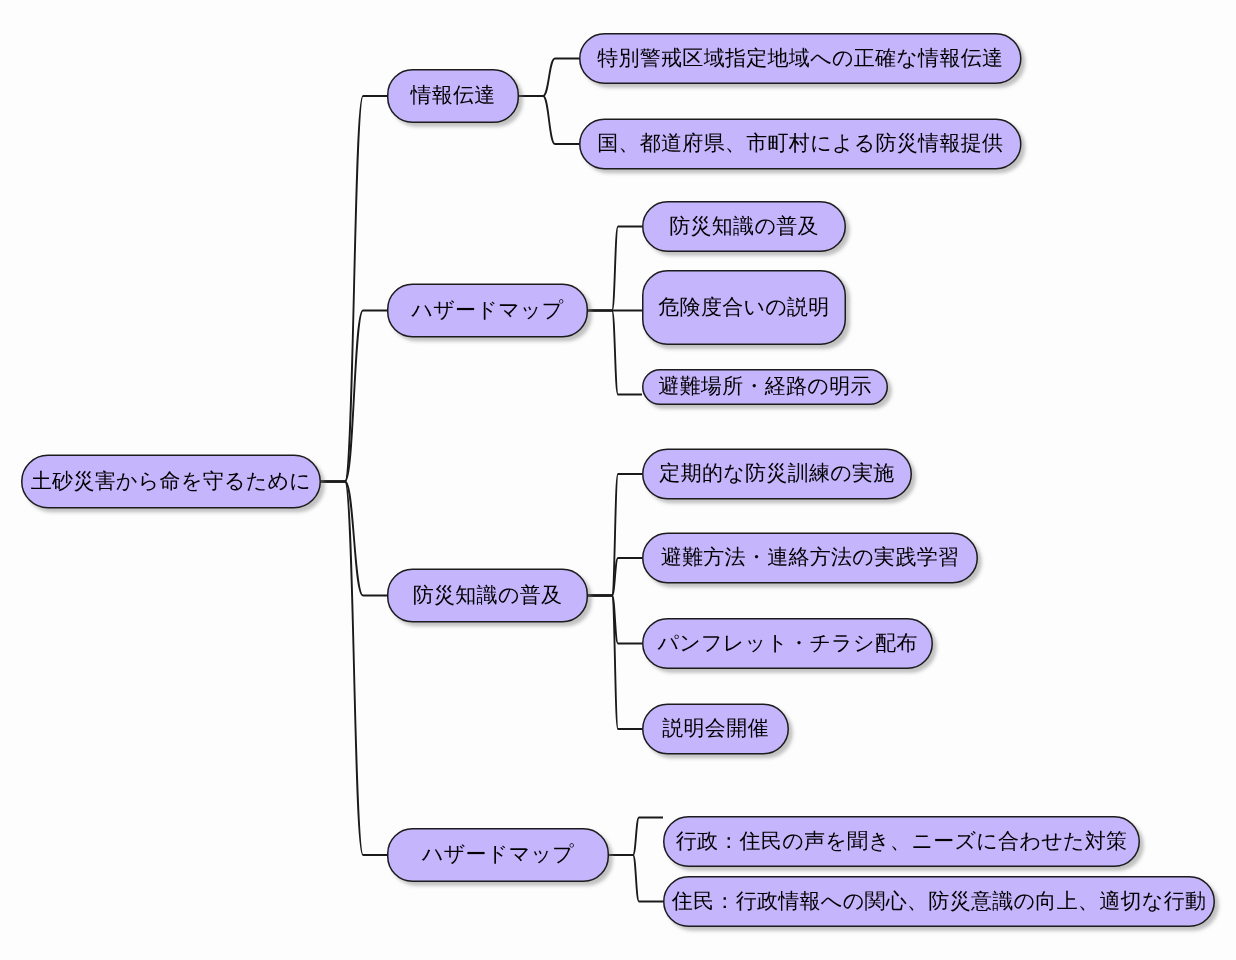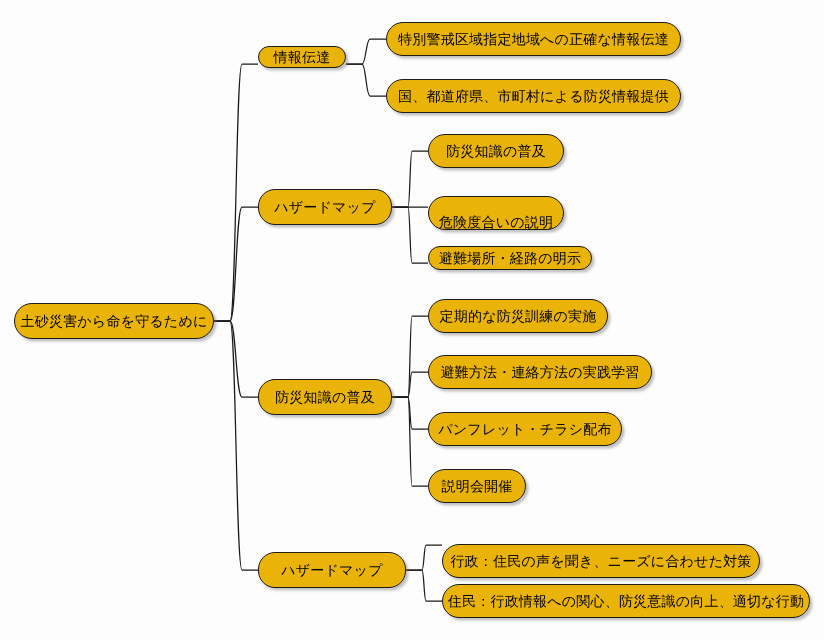--- a/index.html
+++ b/index.html
@@ -27,21 +27,21 @@
     fill: none;
     stroke: #1a1a1a;
     stroke-width: 1.25;
   }
   .node {
     position: absolute;
     box-sizing: border-box;
     display: flex;
     align-items: center;
     justify-content: center;
-    background: #eab308;
+    background: #c4b5fd;
     border: 1.4px solid #1c1c1c;
     border-radius: 17px;
     color: #000000;
     font-size: 14px;
     line-height: 1;
     white-space: nowrap;
     letter-spacing: 0.2px;
     box-shadow: 2.5px 2.5px 2.5px rgba(120,120,120,0.45);
   }
   .node.root {
@@ -71,36 +71,36 @@
       <path d="M 392 397 L 408 397 C 410 397, 410 429, 412 429 L 428 429" class="edge"></path>
       <path d="M 392 397 L 408 397 C 410 397, 410 486, 412 486 L 428 486" class="edge"></path>
       <path d="M 214 321 L 230 321 C 236 321, 236 570, 242 570 L 258 570" class="edge"></path>
       <path d="M 406 570 L 422 570 C 424 570, 424 545, 426 545 L 442 545" class="edge"></path>
       <path d="M 406 570 L 422 570 C 424 570, 424 601, 426 601 L 442 601" class="edge"></path>
     </svg>
   <div id="nodes">
       <div class="node root" style="left: 14px; top: 303px; width: 200px; height: 36px;">
         <span class="node-label">土砂災害から命を守るために</span>
       </div>
-      <div class="node" style="left: 258px; top: 46px; width: 88px; height: 22px;">
+      <div class="node" style="left: 258px; top: 46px; width: 88px; height: 36px;">
         <span class="node-label">情報伝達</span>
       </div>
       <div class="node" style="left: 386px; top: 22px; width: 295px; height: 34px;">
         <span class="node-label">特別警戒区域指定地域への正確な情報伝達</span>
       </div>
       <div class="node" style="left: 386px; top: 79px; width: 295px; height: 34px;">
         <span class="node-label">国、都道府県、市町村による防災情報提供</span>
       </div>
       <div class="node" style="left: 258px; top: 189px; width: 134px; height: 36px;">
         <span class="node-label">ハザードマップ</span>
       </div>
       <div class="node" style="left: 428px; top: 134px; width: 136px; height: 34px;">
         <span class="node-label">防災知識の普及</span>
       </div>
-      <div class="node" style="left: 428px; top: 196px; width: 136px; height: 34px; align-items: flex-end;">
+      <div class="node" style="left: 428px; top: 180px; width: 136px; height: 50px;">
         <span class="node-label">危険度合いの説明</span>
       </div>
       <div class="node" style="left: 428px; top: 246px; width: 164px; height: 24px;">
         <span class="node-label">避難場所・経路の明示</span>
       </div>
       <div class="node" style="left: 258px; top: 379px; width: 134px; height: 36px;">
         <span class="node-label">防災知識の普及</span>
       </div>
       <div class="node" style="left: 428px; top: 299px; width: 180px; height: 34px;">
         <span class="node-label">定期的な防災訓練の実施</span>

